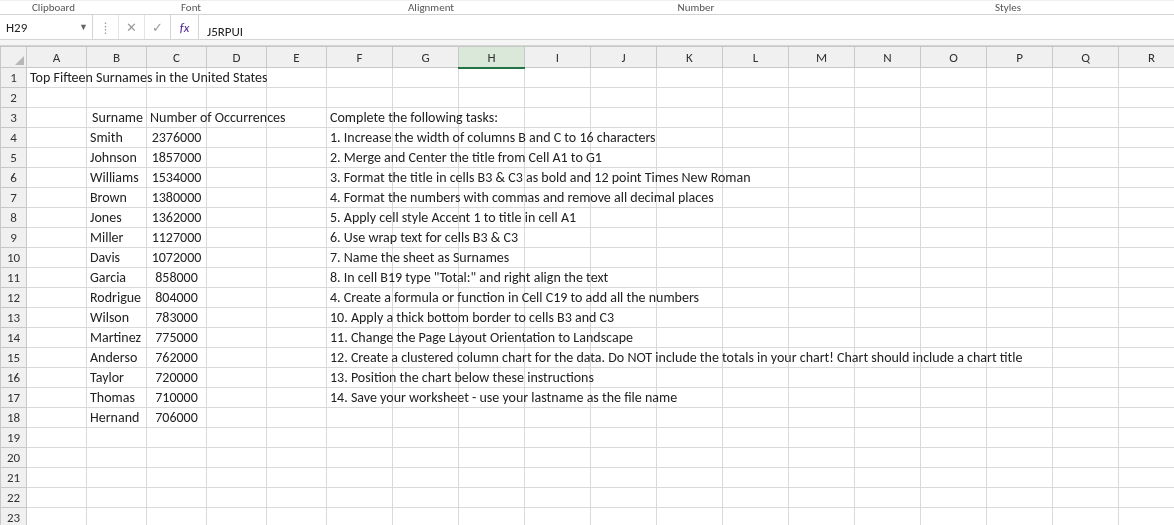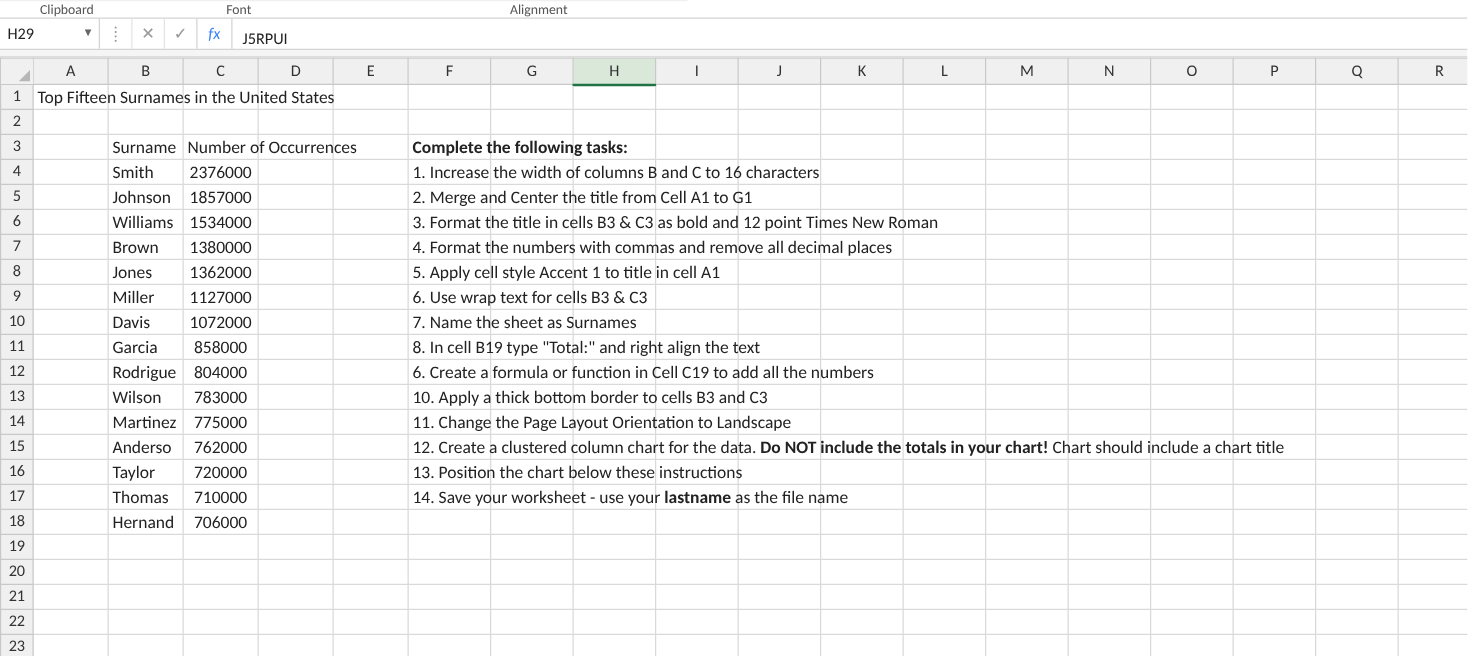--- a/index.html
+++ b/index.html
@@ -4,57 +4,59 @@
 <style>
   html,body{margin:0;padding:0;font-family:Calibri,"Segoe UI",Arial,sans-serif;font-size:14px;color:#222;background:#fff;}
   *{box-sizing:border-box;}
 
   
   .ribbon-labels{display:flex;font-size:11px;color:#555;}
   .ribbon-labels span{border-top:1px solid #f0f0f0;padding-left:32px;}
 
   
   .formula-bar{display:flex;align-items:stretch;height:26px;border-top:1px solid #d4d4d4;border-bottom:1px solid #d4d4d4;background:#fff;}
-  .name-box{width:80px;display:flex;align-items:center;padding:0 6px;border-right:1px solid #d4d4d4;font-size:13px;position:relative;}
+  .name-box{width:93px;display:flex;align-items:center;padding:0 6px;border-right:1px solid #d4d4d4;font-size:13px;position:relative;}
   .name-box .dd{position:absolute;right:4px;top:6px;font-size:9px;color:#666;}
   .fb-btn{width:26px;display:flex;align-items:center;justify-content:center;border-right:1px solid #e4e4e4;color:#999;font-size:13px;}
   .fb-btn.sep{border-right:1px solid #d4d4d4;}
-  .fx-label{width:28px;display:flex;align-items:center;justify-content:center;font-style:italic;font-size:13px;border-right:1px solid #d4d4d4;color:#3b82f6;}
+  .fx-label{width:28px;display:flex;align-items:center;justify-content:center;font-style:italic;font-size:13px;border-right:1px solid #d4d4d4;color:#4c1d95;}
   .formula-input{flex:1;padding:0 8px;display:flex;align-items:flex-end;font-size:13px;}
 
   .spacer{height:6px;border-bottom:1px solid #d4d4d4;background:#f5f5f5;}
 
   
   .grid{overflow:hidden;}
   table{border-collapse:collapse;table-layout:fixed;width:1174px;}
   th,td{border:1px solid #d9d9d9;height:20px;padding:0 3px;font-size:14px;line-height:19px;vertical-align:bottom;white-space:nowrap;overflow:hidden;}
   th{background:#f0f0f0;font-weight:normal;text-align:center;color:#333;font-size:13px;height:21px;border-color:#c8c8c8;}
   td.rowhdr{width:26px;text-align:center;background:#f0f0f0;border-color:#c8c8c8;color:#333;font-size:13px;}
   .corner{background:#f0f0f0;border-color:#c8c8c8;position:relative;}
   .corner::after{content:"";position:absolute;right:2px;bottom:2px;width:0;height:0;border-left:9px solid transparent;border-bottom:9px solid #b7b7b7;}
   col.cA{width:60px;} col.cB{width:60px;} col.cC{width:60px;} col.cD{width:60px;}
   col.cE{width:60px;} col.cF{width:66px;} col.cG{width:66px;} col.cH{width:66px;}
   col.cI{width:66px;} col.cJ{width:66px;} col.cK{width:66px;} col.cL{width:66px;}
   col.cM{width:66px;} col.cN{width:66px;} col.cO{width:66px;} col.cP{width:66px;}
   col.cQ{width:66px;} col.cR{width:66px;}
 
-  .ov{overflow:visible;}
+  .ov{overflow:visible;text-align:right;}
   .num{text-align:center;}
-  .bold{font-weight:700;}
+  .bold{font-weight:400;}
 
   
   th.sel{background:#d9e8d9;border-bottom:2px solid #217346;}
 </style>
 </head>
 <body>
 
 <div class="ribbon-labels">
   <span style="width:70px;text-align:center">Clipboard</span>
   <span style="width:210px;text-align:center">Font</span>
   <span style="width:270px;text-align:center">Alignment</span>
+  <span style="width:260px;text-align:center">Number</span>
+  <span style="flex:1;text-align:center">Styles</span>
 </div>
 
 <div class="formula-bar">
   <div class="name-box">
     <span>H29</span>
     <span class="dd">▼</span>
   </div>
   <div class="fb-btn">⁞</div>
   <div class="fb-btn">✕</div>
   <div class="fb-btn sep">✓</div>
@@ -344,21 +346,21 @@
           <td></td>
           <td></td>
         </tr>
         <tr>
           <td class="rowhdr">12</td>
           <td></td>
           <td>Rodrigue</td>
           <td class="num">804000</td>
           <td></td>
           <td></td>
-          <td class="ov">6. Create a formula or function in Cell C19 to add all the numbers</td>
+          <td class="ov">4. Create a formula or function in Cell C19 to add all the numbers</td>
           <td></td>
           <td></td>
           <td></td>
           <td></td>
           <td></td>
           <td></td>
           <td></td>
           <td></td>
           <td></td>
           <td></td>

